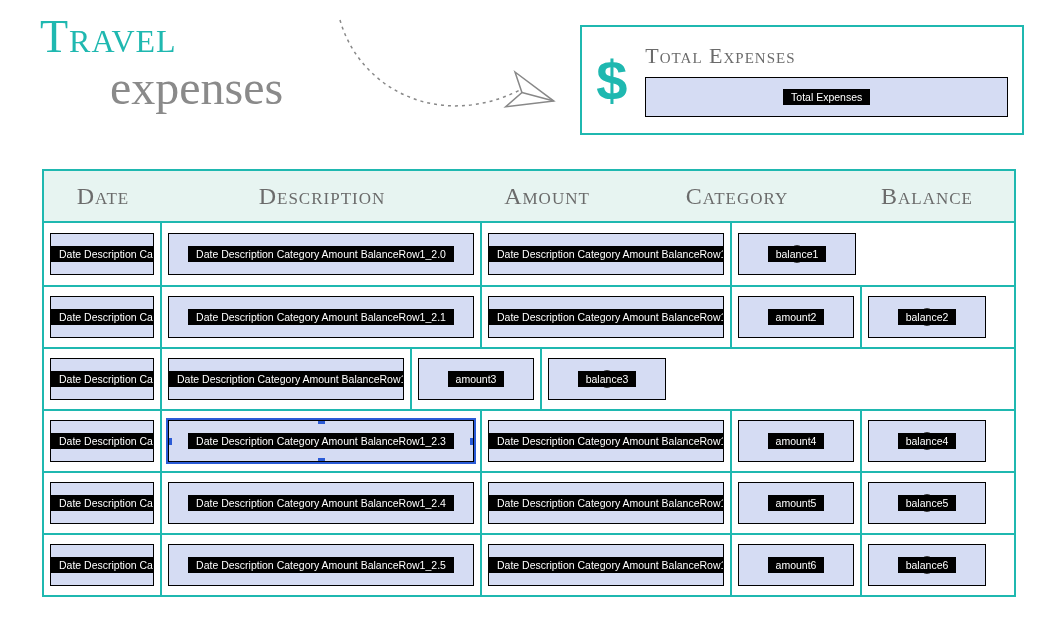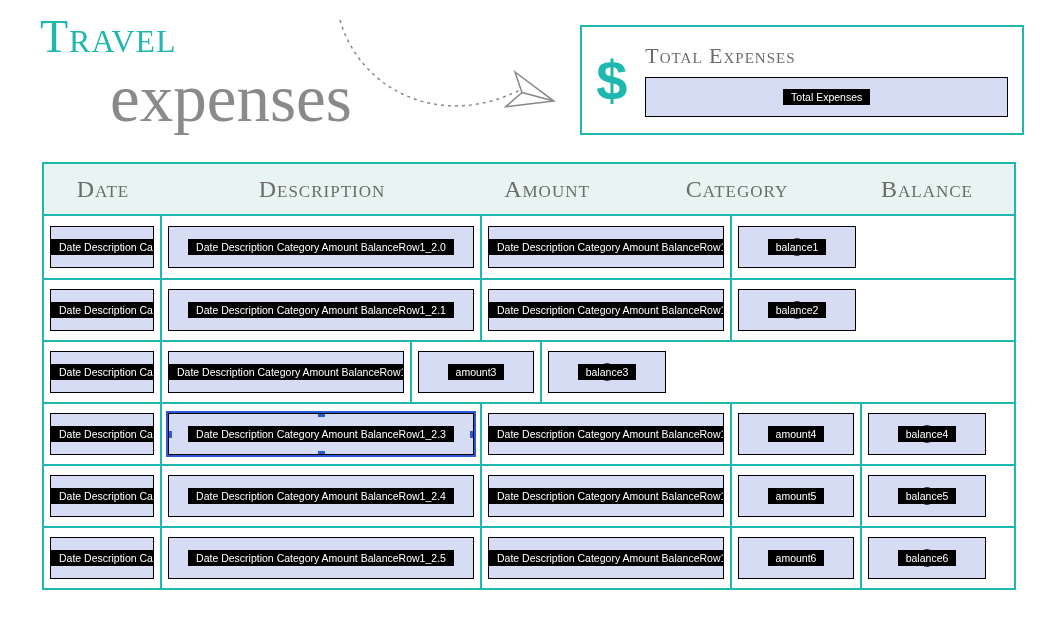--- a/index.html
+++ b/index.html
@@ -26,21 +26,21 @@
     font-size: 46px;
     color: #1fb8b0;
     font-weight: 500;
     letter-spacing: 1px;
     position: absolute;
     top: 0;
     left: 0;
   }
   .title-expenses {
     font-family: 'Brush Script MT', cursive;
-    font-size: 67px;
+    font-size: 48px;
     color: #8a8a8a;
     position: absolute;
     top: 50px;
     left: 70px;
     font-weight: 400;
   }
   .arrow-area {
     width: 250px;
     height: 120px;
     position: relative;
@@ -89,21 +89,21 @@
   .pill {
     background: #000;
     color: #fff;
     font-size: 10.5px;
     padding: 2px 8px;
     white-space: nowrap;
     font-family: Arial, sans-serif;
   }
   
   .table-wrap {
-    margin: 2px 28px 0 42px;
+    margin: 9px 28px 0 42px;
     border: 2px solid #1fb8b0;
     background: #a16207;
   }
   .thead {
     display: flex;
     background: #e7f4f1;
     border-bottom: 2px solid #1fb8b0;
     height: 52px;
     align-items: center;
   }
@@ -261,20 +261,25 @@
         <div class="td col-desc">
           <div class="field">
             <span class="pill">Date Description Category Amount BalanceRow1_2.1</span>
           </div>
         </div>
         <div class="td col-cat">
           <div class="field">
             <span class="pill">Date Description Category Amount BalanceRow1.</span>
           </div>
         </div>
+        <div class="td col-amt">
+          <div class="field">
+            <span class="pill">amount2</span>
+          </div>
+        </div>
         <div class="td col-bal">
           <div class="field bal-zero">
             <span class="pill">balance2</span>
           </div>
         </div>
       </div>
       <div class="tr">
         <div class="td col-date">
           <div class="field">
             <span class="pill">Date Description Cate</span>

